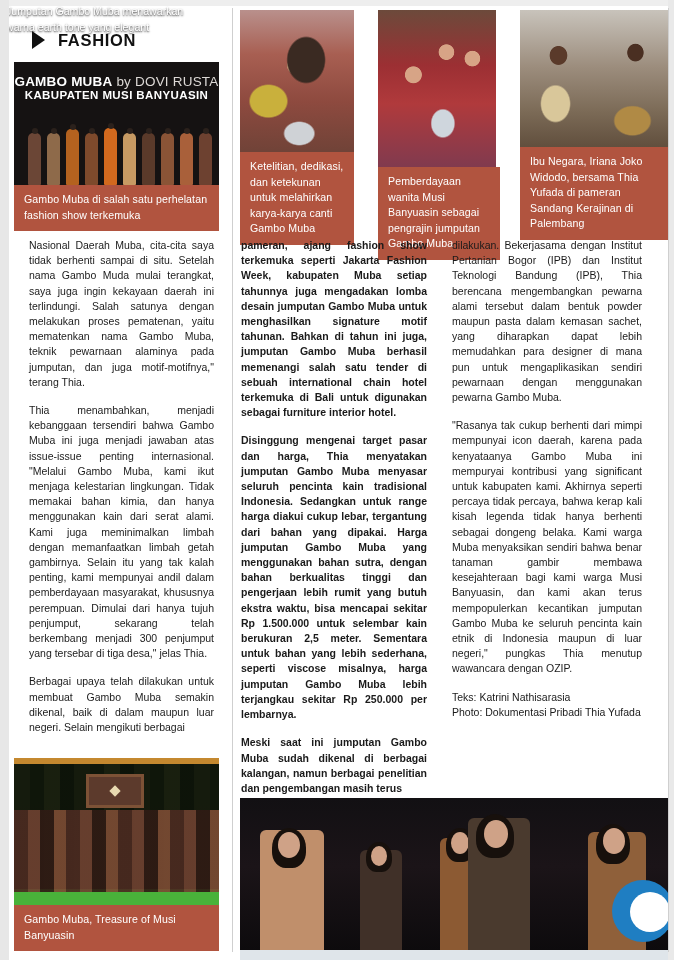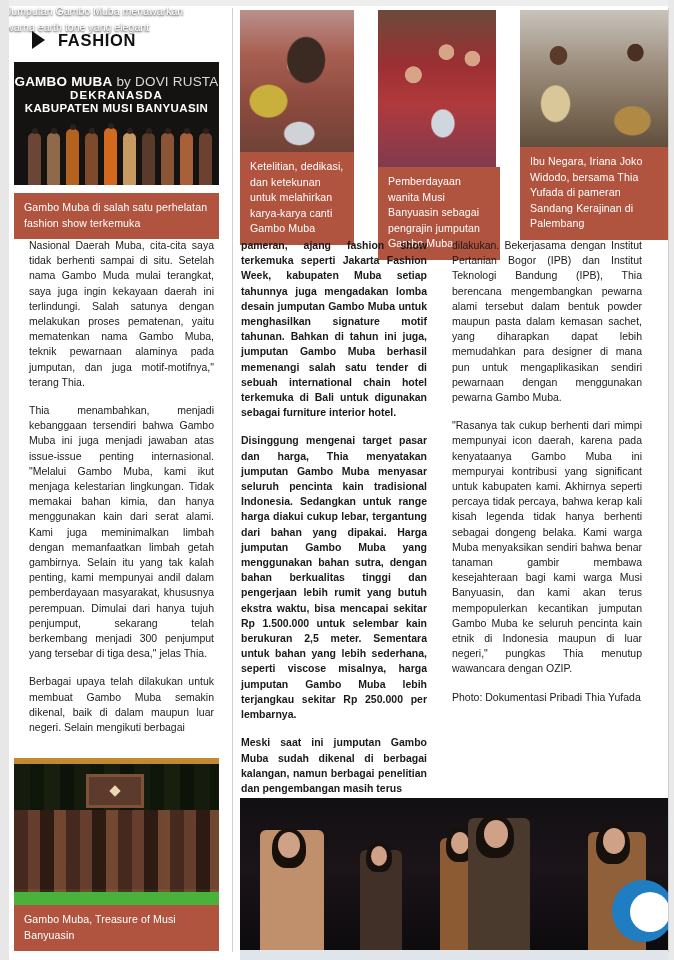--- a/index.html
+++ b/index.html
@@ -75,21 +75,21 @@
   .runway-row { position: absolute; left: 0; bottom: 0; width: 100%; height: 62px; }
   .model {
     position: absolute; bottom: 0; width: 13px; height: 52px;
     border-radius: 5px 5px 1px 1px;
   }
   .model::after {
     content:""; position:absolute; left:3.5px; top:-5px;
     width:6px; height:6px; border-radius:50%; background:#2b211c;
   }
 
-  #hero-caption { left: 14px; top: 185px; width: 205px; margin-top: 8px; }
+  #hero-caption { left: 14px; top: 185px; width: 205px; }
 
   
   #photo-ketelitian { left: 240px; top: 10px; width: 114px; height: 147px; }
   #cap-ketelitian   { left: 240px; top: 152px; width: 114px; }
 
   #photo-pemberdayaan { left: 378px; top: 10px; width: 118px; height: 162px; }
   #cap-pemberdayaan   { left: 378px; top: 167px; width: 122px; }
 
   #photo-ibunegara { left: 520px; top: 10px; width: 148px; height: 142px; }
   #cap-ibunegara   { left: 520px; top: 147px; width: 148px; }
@@ -207,21 +207,20 @@
   <div class="rule-v" style="left:668px"></div>
 
   <div id="section-header">
     <div class="tri"></div>
     <div id="section-title">FASHION</div>
   </div>
 
   <div id="hero-photo" class="photo">
     <div class="hero-title-wrap">
       <div class="hero-l1"><span>GAMBO MUBA</span><span class="light"> by DOVI RUSTA</span></div>
-      <div class="hero-l2">DEKRANASDA</div>
       <div class="hero-l3">KABUPATEN MUSI BANYUASIN</div>
     </div>
     <div class="runway-row">
       <div class="model" style="left:14px;  background:#6b4636;"></div>
       <div class="model" style="left:33px;  background:#8e6a4a;"></div>
       <div class="model" style="left:52px;  background:#b4621f; height:56px;"></div>
       <div class="model" style="left:71px;  background:#7e4a2c;"></div>
       <div class="model" style="left:90px;  background:#d2691e; height:57px;"></div>
       <div class="model" style="left:109px; background:#c79a63;"></div>
       <div class="model" style="left:128px; background:#5a3a2a;"></div>
@@ -255,20 +254,21 @@
 
   <div id="col-2" class="col">
     <p>pameran, ajang fashion show terkemuka seperti Jakarta Fashion Week, kabupaten Muba setiap tahunnya juga mengadakan lomba desain jumputan Gambo Muba untuk menghasilkan signature motif tahunan. Bahkan di tahun ini juga, jumputan Gambo Muba berhasil memenangi salah satu tender di sebuah international chain hotel terkemuka di Bali untuk digunakan sebagai furniture interior hotel.</p>
     <p>Disinggung mengenai target pasar dan harga, Thia menyatakan jumputan Gambo Muba menyasar seluruh pencinta kain tradisional Indonesia. Sedangkan untuk range harga diakui cukup lebar, tergantung dari bahan yang dipakai. Harga jumputan Gambo Muba yang menggunakan bahan sutra, dengan bahan berkualitas tinggi dan pengerjaan lebih rumit yang butuh ekstra waktu, bisa mencapai sekitar Rp 1.500.000 untuk selembar kain berukuran 2,5 meter. Sementara untuk bahan yang lebih sederhana, seperti viscose misalnya, harga jumputan Gambo Muba lebih terjangkau sekitar Rp 250.000 per lembarnya.</p>
     <p>Meski saat ini jumputan Gambo Muba sudah dikenal di berbagai kalangan, namun berbagai penelitian dan pengembangan masih terus</p>
   </div>
 
   <div id="col-3" class="col">
     <p>dilakukan. Bekerjasama dengan Institut Pertanian Bogor (IPB) dan Institut Teknologi Bandung (IPB), Thia berencana mengembangkan pewarna alami tersebut dalam bentuk powder maupun pasta dalam kemasan sachet, yang diharapkan dapat lebih memudahkan para designer di mana pun untuk mengaplikasikan sendiri pewarnaan dengan menggunakan pewarna Gambo Muba.</p>
     <p>"Rasanya tak cukup berhenti dari mimpi mempunyai icon daerah, karena pada kenyataanya Gambo Muba ini mempuryai kontribusi yang significant untuk kabupaten kami. Akhirnya seperti percaya tidak percaya, bahwa kerap kali kisah legenda tidak hanya berhenti sebagai dongeng belaka. Kami warga Muba menyaksikan sendiri bahwa benar tanaman gambir membawa kesejahteraan bagi kami warga Musi Banyuasin, dan kami akan terus mempopulerkan kecantikan jumputan Gambo Muba ke seluruh pencinta kain etnik di Indonesia maupun di luar negeri," pungkas Thia menutup wawancara dengan OZIP.</p>
+    <p class="credits" style="margin-bottom:0">Teks: Katrini Nathisarasia</p>
     <p class="credits">Photo: Dokumentasi Pribadi Thia Yufada</p>
   </div>
 
   <div id="photo-treasure" class="photo">
     <div class="px-treasure"></div>
     <div class="cloth-row"></div>
     <div class="frame-art"></div>
   </div>
   <div id="cap-treasure" class="caption">Gambo Muba, Treasure of Musi Banyuasin</div>
 

